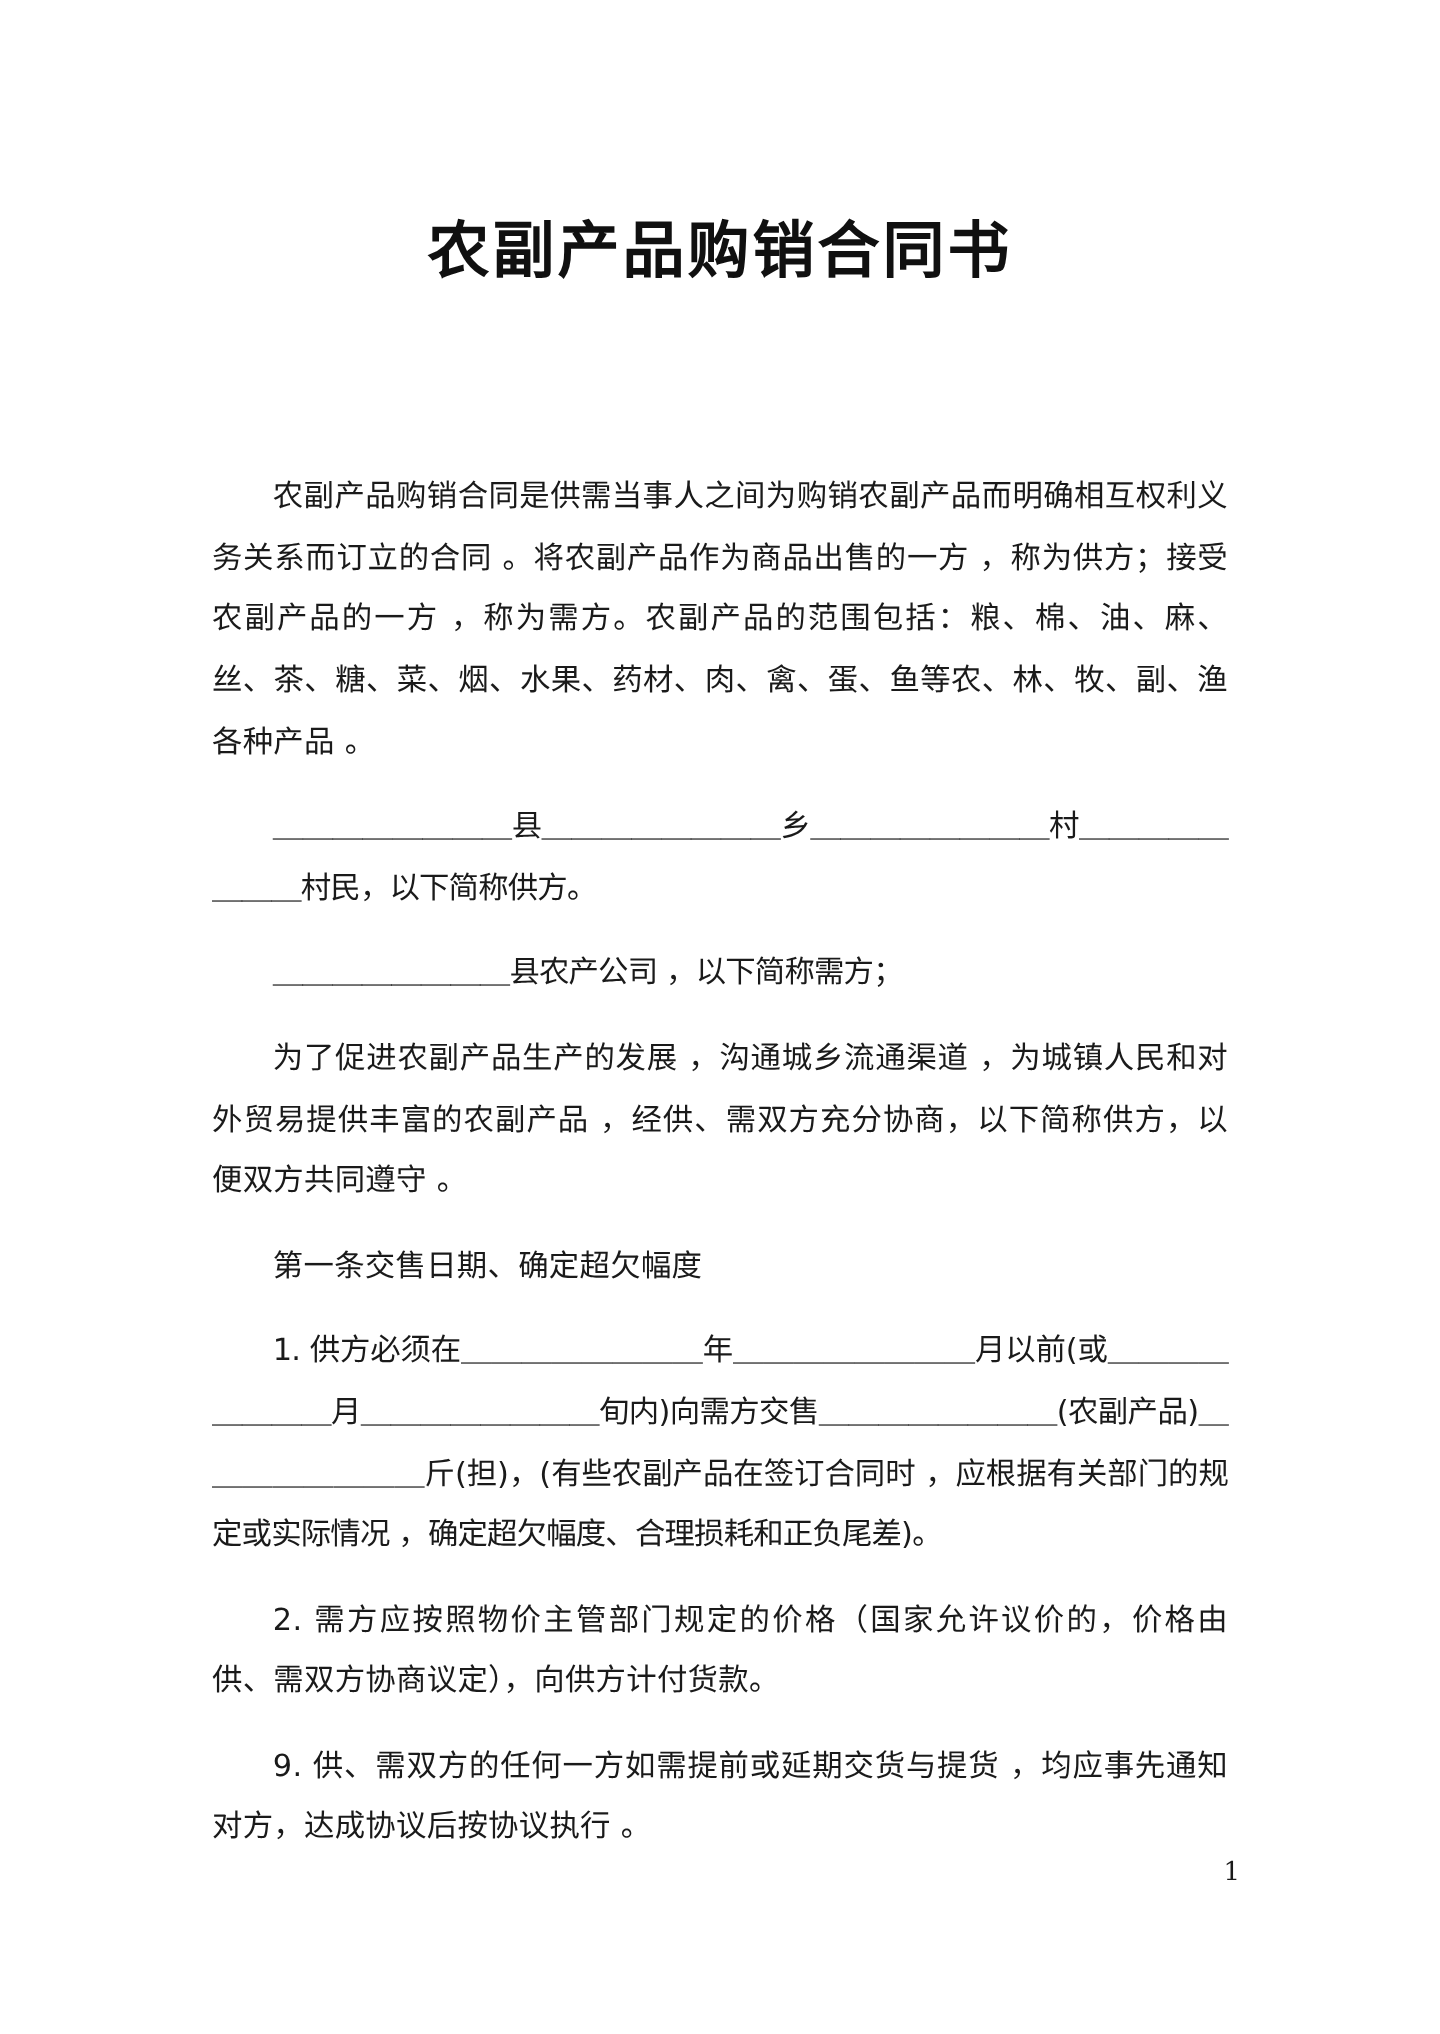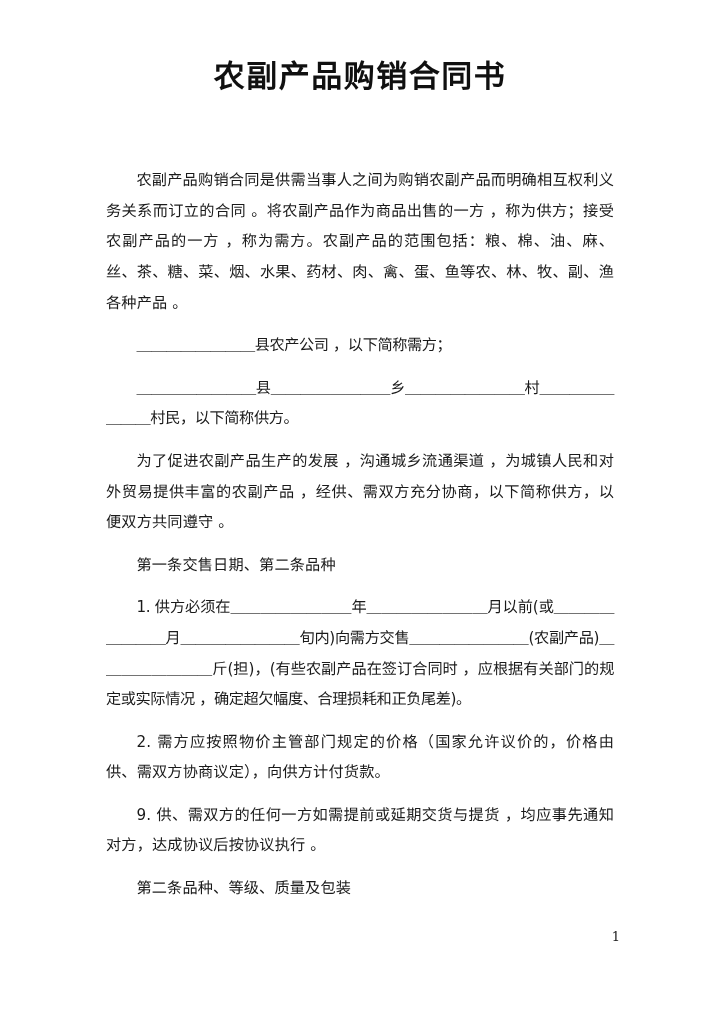--- a/index.html
+++ b/index.html
@@ -29,21 +29,21 @@
     width: 508px;
   }
   .doc-title {
     text-align: center;
     font-family: "DejaVu Serif", "Liberation Serif", serif;
     font-size: 31px;
     font-weight: 700;
     letter-spacing: 1.5px;
     color: #101010;
     margin: 0;
-    padding-top: 58px;
+    padding-top: 108px;
     line-height: 1.2;
   }
   .para {
     font-size: 15.2px;
     line-height: 30.6px;
     color: #1a1a1a;
     margin: 0;
     text-align: justify;
     text-justify: inter-ideograph;
     letter-spacing: 0.15px;
@@ -55,21 +55,21 @@
   .indent-2 {
     text-indent: 2em;
   }
   .gap-top-lg {
     margin-top: 16px;
   }
   .gap-top-md {
     margin-top: 13px;
   }
   .first-para {
-    margin-top: 70px;
+    margin-top: 88px;
   }
   .fill {
     letter-spacing: -0.4px;
   }
   .page-number {
     position: absolute;
     right: 100px;
     top: 930px;
     font-family: "DejaVu Serif", "Liberation Serif", serif;
     font-size: 13px;
@@ -81,33 +81,32 @@
 <body>
 
 <div class="page">
 
   <div class="doc-body">
 
     <h1 class="doc-title">农副产品购销合同书</h1>
 
     <p class="para indent-2 first-para">农副产品购销合同是供需当事人之间为购销农副产品而明确相互权利义务关系而订立的合同 。将农副产品作为商品出售的一方 ，称为供方；接受农副产品的一方 ，称为需方。农副产品的范围包括：粮、棉、油、麻、丝、茶、糖、菜、烟、水果、药材、肉、禽、蛋、鱼等农、林、牧、副、渔各种产品 。</p>
 
+    <p class="para indent-2 gap-top-md fill">＿＿＿＿＿＿＿＿县＿＿＿＿＿＿＿＿乡＿＿＿＿＿＿＿＿村＿＿＿＿＿＿＿＿村民，以下简称供方。</p>
+
     <p class="para indent-2 gap-top-lg fill">＿＿＿＿＿＿＿＿县农产公司 ，以下简称需方；</p>
-
-    <p class="para indent-2 gap-top-md fill">＿＿＿＿＿＿＿＿县＿＿＿＿＿＿＿＿乡＿＿＿＿＿＿＿＿村＿＿＿＿＿＿＿＿村民，以下简称供方。</p>
 
     <p class="para indent-2 gap-top-lg">为了促进农副产品生产的发展 ，沟通城乡流通渠道 ，为城镇人民和对外贸易提供丰富的农副产品 ，经供、需双方充分协商，以下简称供方，以便双方共同遵守 。</p>
 
-    <p class="para indent-2 gap-top-lg">第一条交售日期、第二条品种</p>
+    <p class="para indent-2 gap-top-lg">第一条交售日期、确定超欠幅度</p>
 
     <p class="para indent-2 gap-top-lg fill">1. 供方必须在＿＿＿＿＿＿＿＿年＿＿＿＿＿＿＿＿月以前(或＿＿＿＿＿＿＿＿月＿＿＿＿＿＿＿＿旬内)向需方交售＿＿＿＿＿＿＿＿(农副产品)＿＿＿＿＿＿＿＿斤(担)，(有些农副产品在签订合同时 ，应根据有关部门的规定或实际情况 ，确定超欠幅度、合理损耗和正负尾差)。</p>
 
     <p class="para indent-2 gap-top-lg">2. 需方应按照物价主管部门规定的价格（国家允许议价的，价格由供、需双方协商议定），向供方计付货款。</p>
 
     <p class="para indent-2 gap-top-lg">9. 供、需双方的任何一方如需提前或延期交货与提货 ，均应事先通知对方，达成协议后按协议执行 。</p>
 
-    <p class="para indent-2 gap-top-lg">第二条品种、等级、质量及包装</p>
 
   </div>
 
   <div class="page-number">1</div>
 
 </div>
 
 </body></html>

